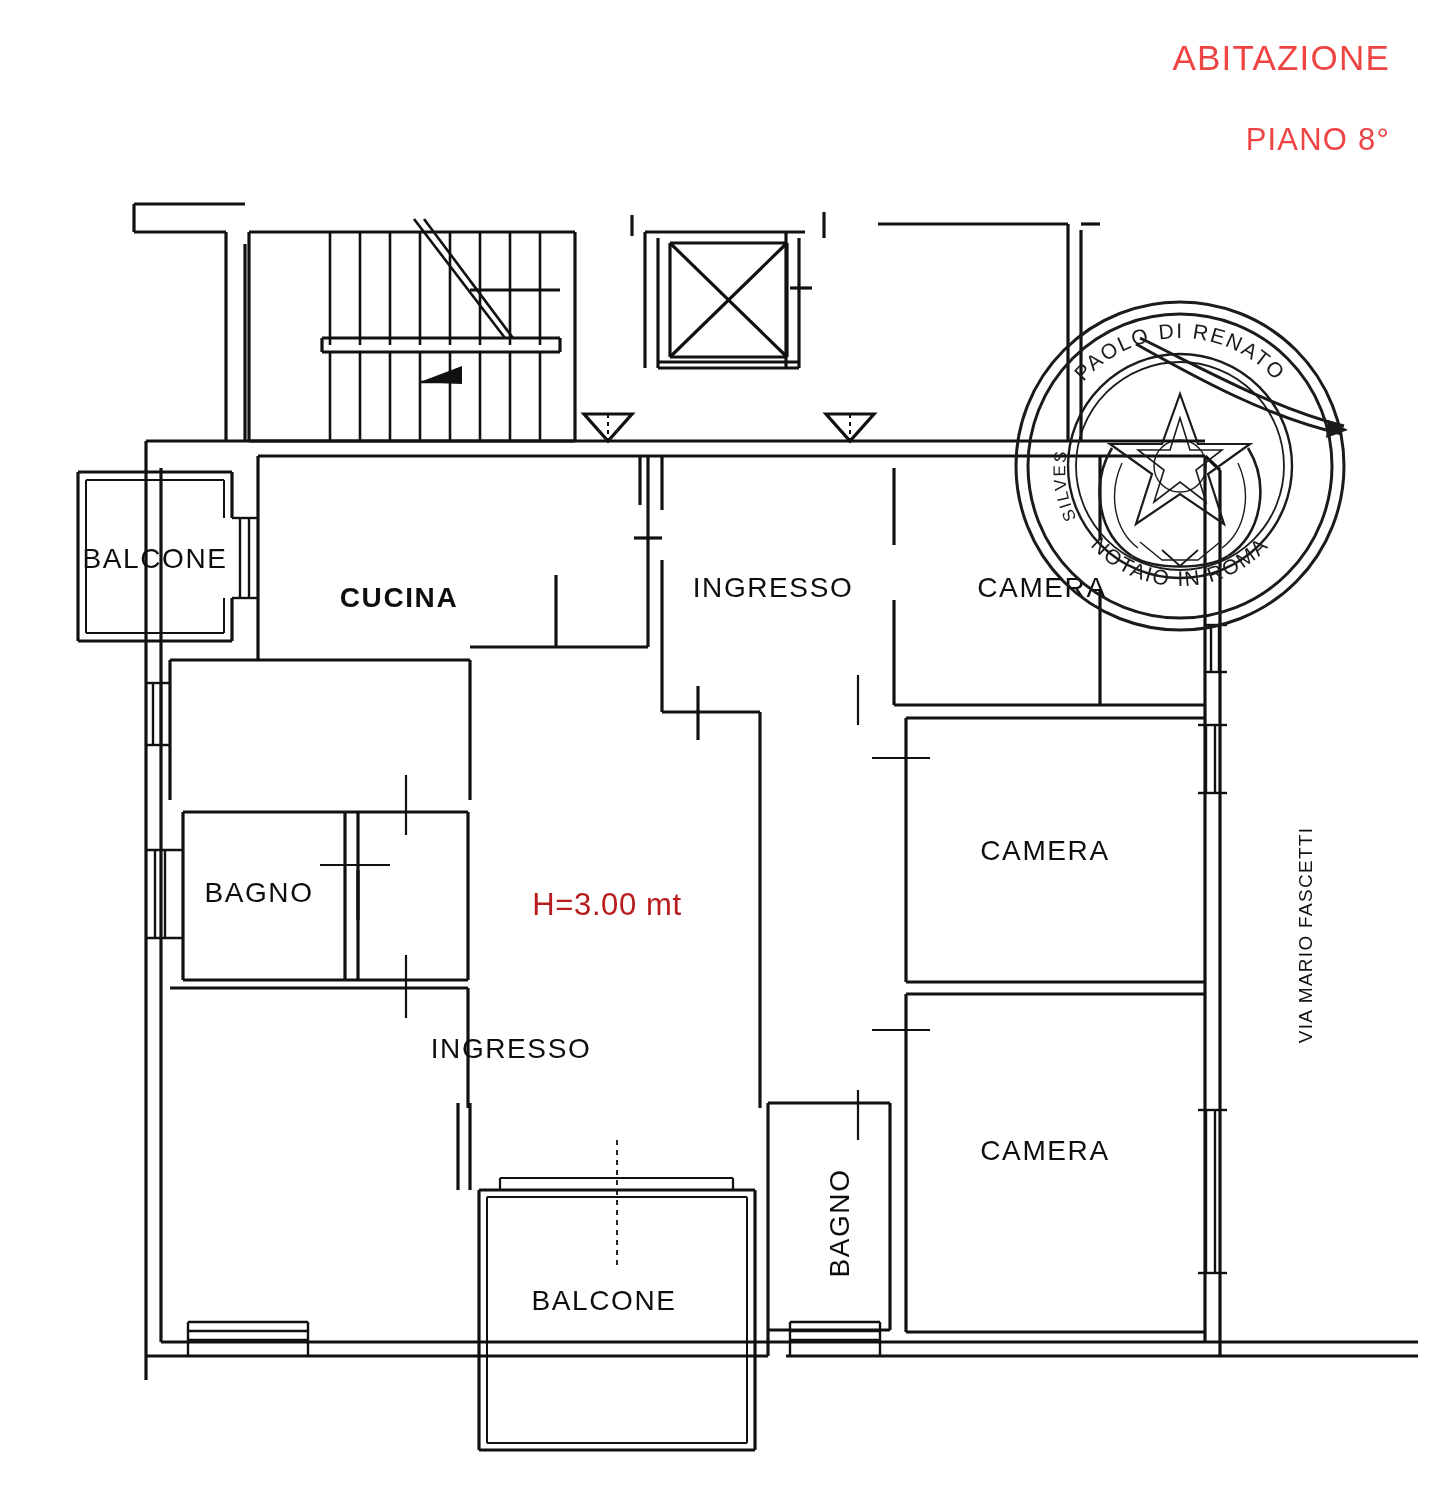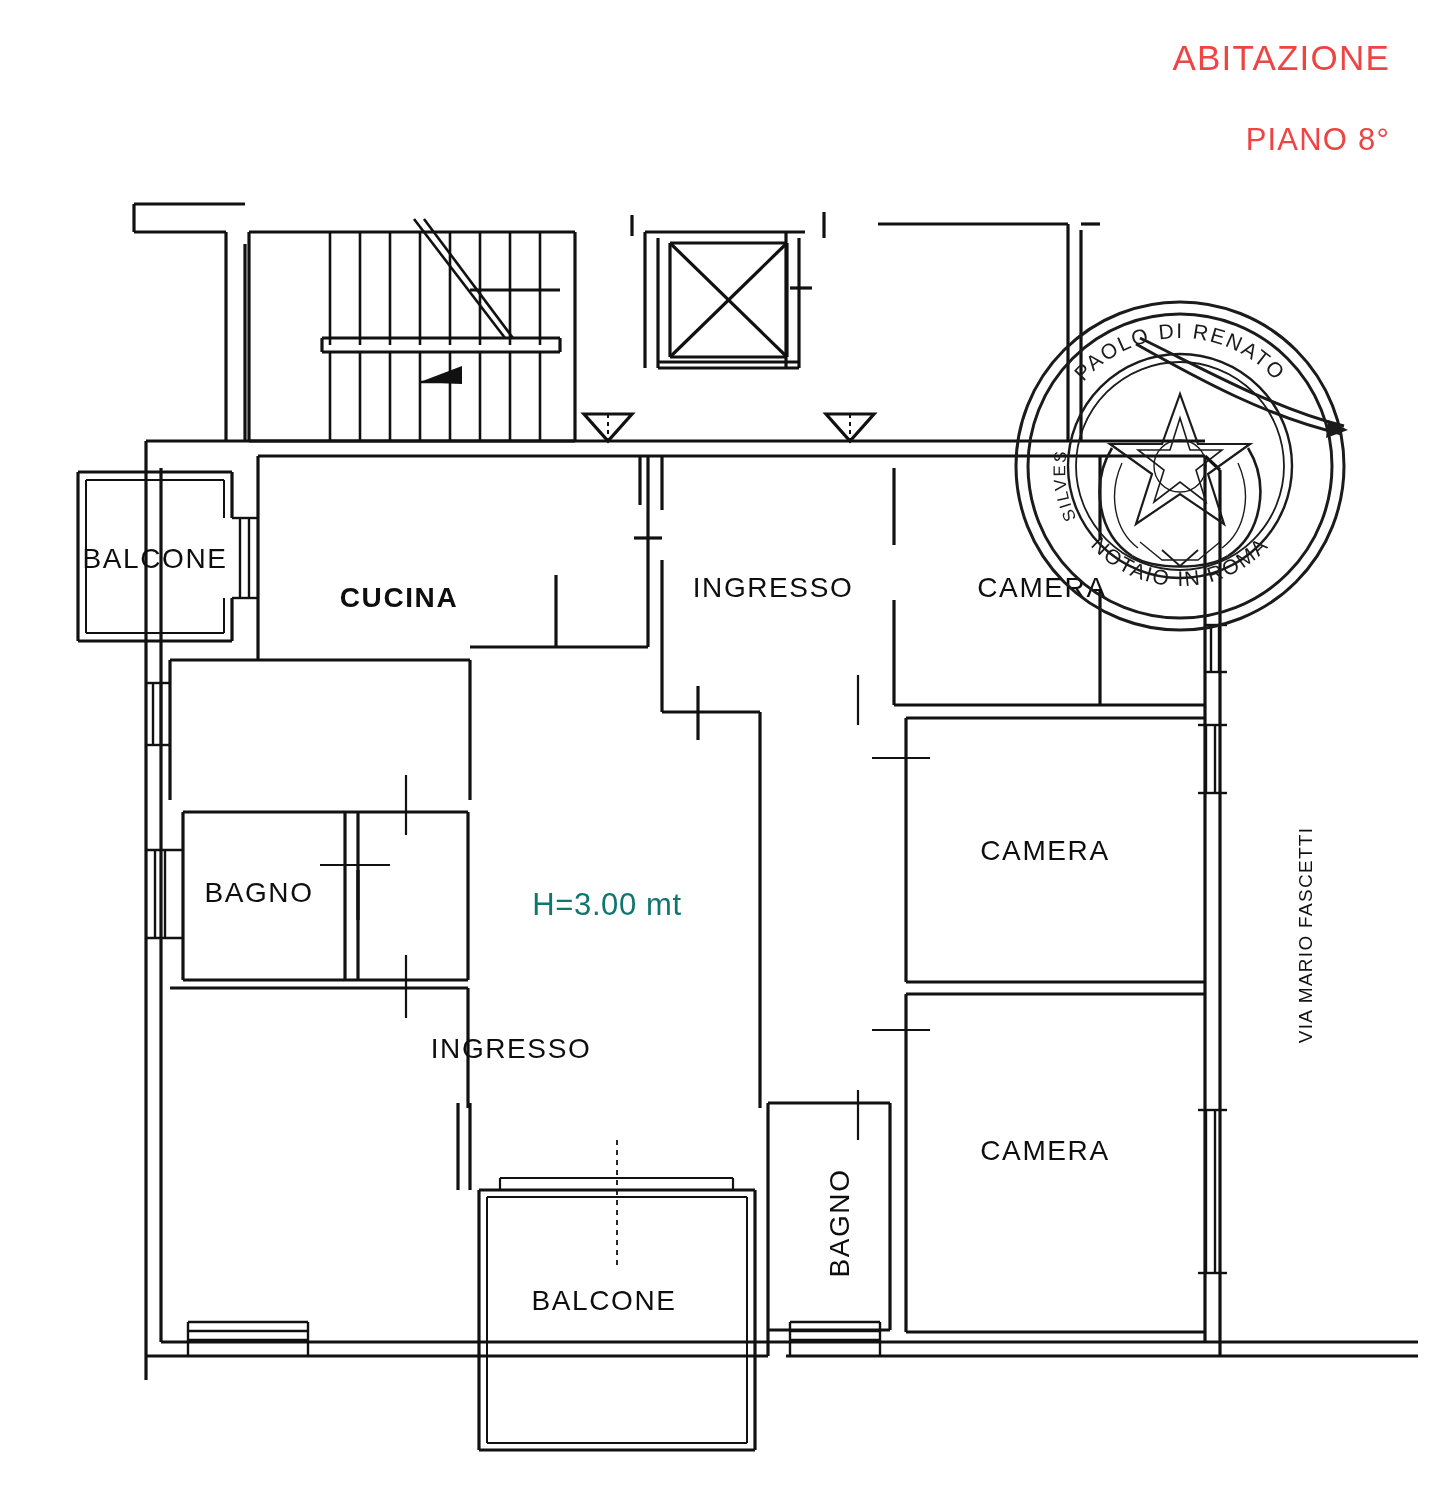--- a/index.html
+++ b/index.html
@@ -61,21 +61,21 @@
     color: #111111;
     white-space: nowrap;
     transform: translate(-50%, -50%) rotate(-90deg);
   }
   #height-note {
     position: absolute;
     left: 607px;
     top: 905px;
     font-size: 31px;
     letter-spacing: 0.6px;
-    color: #0f766e;
+    color: #b91c1c;
     white-space: nowrap;
     transform: translate(-50%, -50%);
   }
   #seal {
     position: absolute;
     left: 1012px;
     top: 298px;
     width: 336px;
     height: 336px;
     pointer-events: none;

